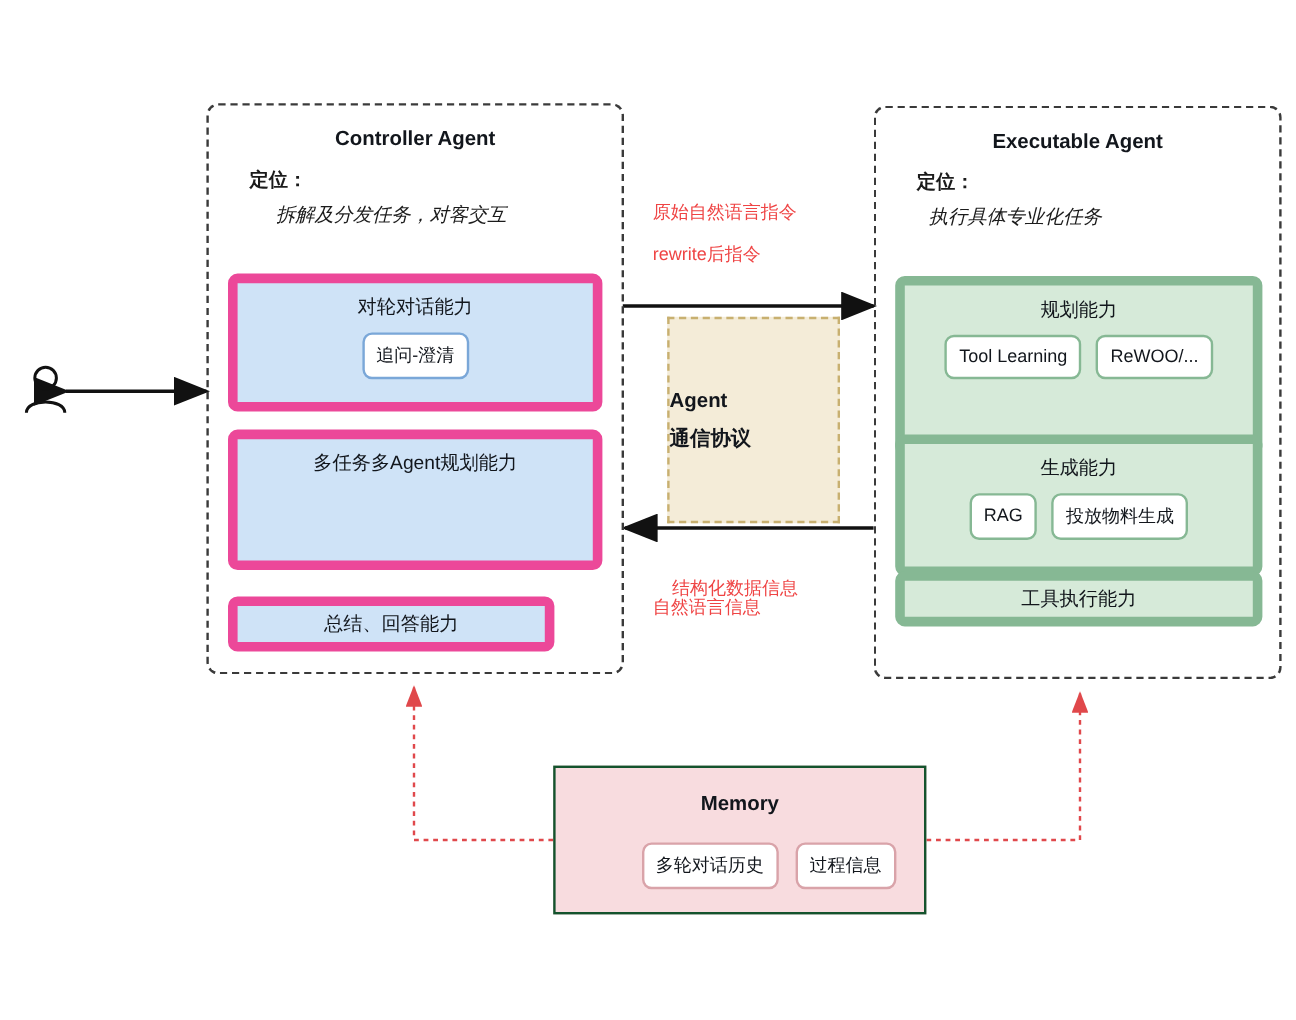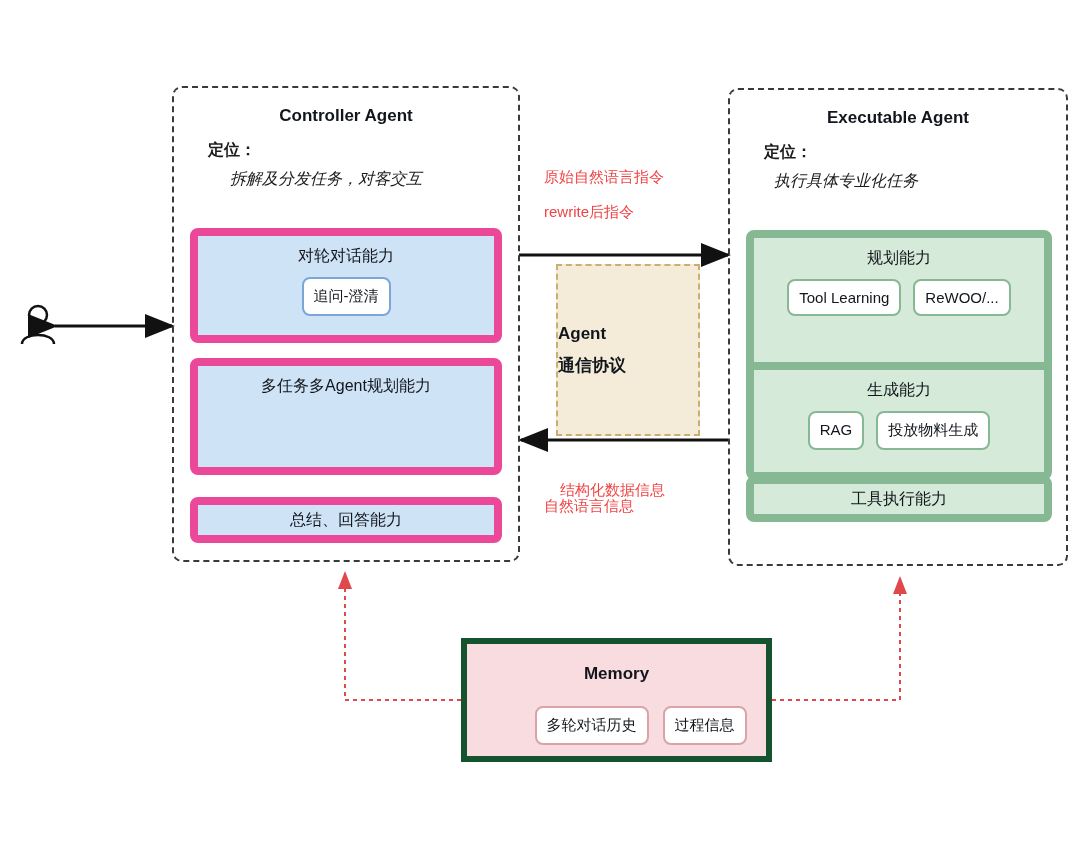--- a/index.html
+++ b/index.html
@@ -115,21 +115,21 @@
     font-weight: bold;
     font-size: 17px;
     color: #12161c;
     line-height: 1.9;
   }
 
   
   #memory {
     position: absolute;
     box-sizing: border-box;
-    border: 6px solid #14532d;
+    border: 2px solid #14532d;
     background: #f8dcdf;
   }
   #memory .mem-title {
     text-align: center;
     font-weight: bold;
     font-size: 17px;
     margin-top: 20px;
     color: #12161c;
   }
   #memory .chip {
@@ -203,21 +203,21 @@
     <div class="cap-title">对轮对话能力</div>
     <div class="chip-row">
       <div class="chip">追问-澄清</div>
     </div>
   </div>
 
   <div class="cap" style="left:190px; top:358px; width:312px; height:117px;">
     <div class="cap-title">多任务多Agent规划能力</div>
   </div>
 
-  <div class="cap single" style="left:190px; top:497px; width:312px; height:46px;">
+  <div class="cap single" style="left:190px; top:497px; width:272px; height:46px;">
     <div class="cap-title">总结、回答能力</div>
   </div>
 
   <div class="panel" id="executable-panel" style="left:728px; top:88px; width:340px; height:478px;">
     <div class="panel-title">Executable Agent</div>
     <div class="panel-sub-label">定位：</div>
     <div class="panel-sub-text exec">执行具体专业化任务</div>
   </div>
 
   <div class="cap green" style="left:746px; top:230px; width:306px; height:150px;">

